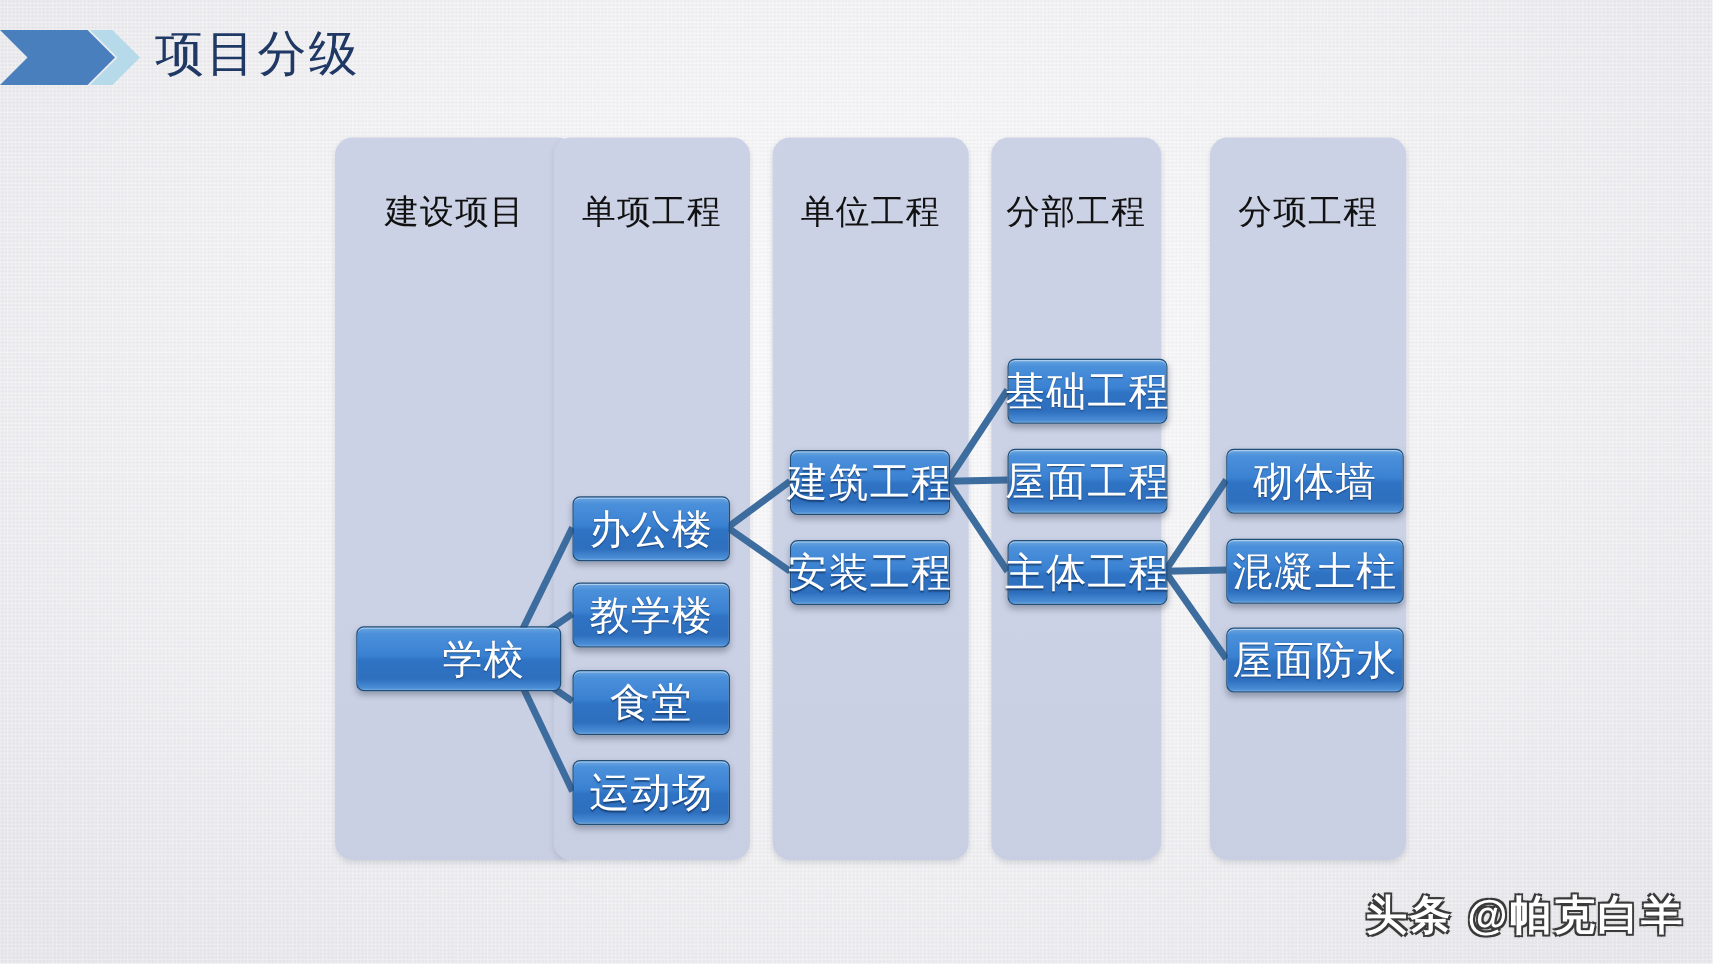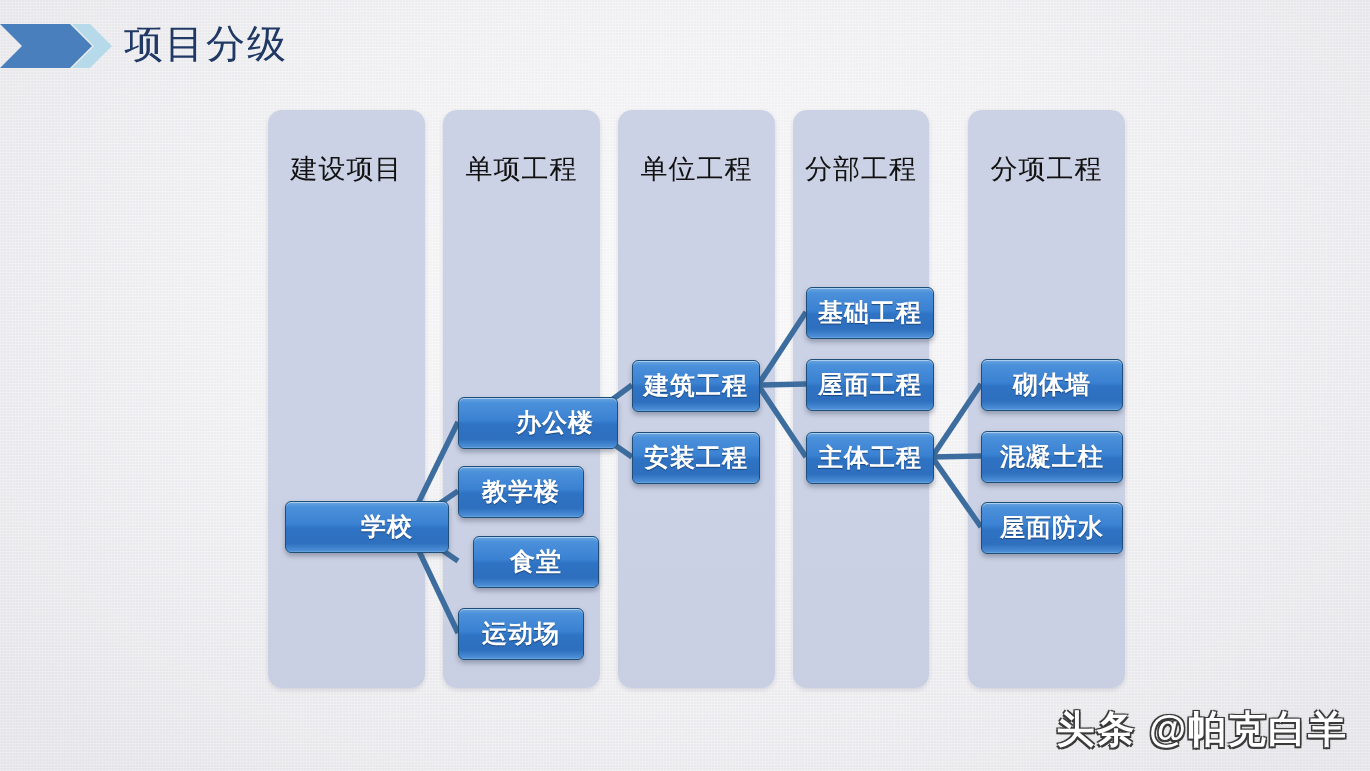--- a/index.html
+++ b/index.html
@@ -89,35 +89,34 @@
         #4b8ed6 97%,
         #6fa9e2 100%);
     box-shadow: 0 3px 5px rgba(60,70,90,.40), inset 0 1px 0 rgba(255,255,255,.45);
     display: flex;
     align-items: center;
     justify-content: center;
     z-index: 3;
   }
   .node-label {
     font-family: "Liberation Serif", serif;
-    font-size: 25px;
+    font-size: 32px;
     line-height: 26px;
     color: #ffffff;
     white-space: nowrap;
     text-shadow: 0 1px 1px rgba(15,45,85,.65);
     letter-spacing: 1px;
-    font-weight: bold;
   }
 
   
   .watermark {
     position: absolute;
     right: 22px;
     bottom: 16px;
-    font-size: 38px;
+    font-size: 33px;
     font-weight: bold;
     color: #ffffff;
     letter-spacing: 2px;
     text-shadow:
       -1.5px -1.5px 0 #3a3a3a,
        1.5px -1.5px 0 #3a3a3a,
       -1.5px  1.5px 0 #3a3a3a,
        1.5px  1.5px 0 #3a3a3a,
        0 0 3px rgba(40,40,40,.6);
     white-space: nowrap;
@@ -144,47 +143,47 @@
       <line x1="582" y1="422" x2="632" y2="385" stroke="#3d6d9e" stroke-width="5.5" stroke-linecap="butt"></line>
       <line x1="582" y1="422" x2="632" y2="457" stroke="#3d6d9e" stroke-width="5.5" stroke-linecap="butt"></line>
       <line x1="758" y1="385" x2="806" y2="312" stroke="#3d6d9e" stroke-width="5.5" stroke-linecap="butt"></line>
       <line x1="758" y1="385" x2="806" y2="384" stroke="#3d6d9e" stroke-width="5.5" stroke-linecap="butt"></line>
       <line x1="758" y1="385" x2="806" y2="457" stroke="#3d6d9e" stroke-width="5.5" stroke-linecap="butt"></line>
       <line x1="932" y1="457" x2="981" y2="384" stroke="#3d6d9e" stroke-width="5.5" stroke-linecap="butt"></line>
       <line x1="932" y1="457" x2="981" y2="456" stroke="#3d6d9e" stroke-width="5.5" stroke-linecap="butt"></line>
       <line x1="932" y1="457" x2="981" y2="527" stroke="#3d6d9e" stroke-width="5.5" stroke-linecap="butt"></line>
     </svg>
   <div id="panel-layer">
-      <div class="panel" style="left: 268px; top: 110px; width: 157px; height: 578px;">
+      <div class="panel" style="left: 268px; top: 110px; width: 157px; height: 578px; padding-left: 35px;">
         <div class="panel-label">建设项目</div>
       </div>
       <div class="panel" style="left: 443px; top: 110px; width: 157px; height: 578px;">
         <div class="panel-label">单项工程</div>
       </div>
       <div class="panel" style="left: 618px; top: 110px; width: 157px; height: 578px;">
         <div class="panel-label">单位工程</div>
       </div>
       <div class="panel" style="left: 793px; top: 110px; width: 136px; height: 578px;">
         <div class="panel-label">分部工程</div>
       </div>
       <div class="panel" style="left: 968px; top: 110px; width: 157px; height: 578px;">
         <div class="panel-label">分项工程</div>
       </div>
     </div>
   <div id="node-layer">
       <div class="node" style="left: 285px; top: 501px; width: 122px; height: 50px; padding-left: 40px;">
         <span class="node-label">学校</span>
       </div>
-      <div class="node" style="left: 458px; top: 397px; width: 124px; height: 50px; padding-left: 34px;">
+      <div class="node" style="left: 458px; top: 397px; width: 124px; height: 50px;">
         <span class="node-label">办公楼</span>
       </div>
       <div class="node" style="left: 458px; top: 466px; width: 124px; height: 50px;">
         <span class="node-label">教学楼</span>
       </div>
-      <div class="node" style="left: 458px; top: 536px; width: 124px; height: 50px; margin-left: 15px;">
+      <div class="node" style="left: 458px; top: 536px; width: 124px; height: 50px;">
         <span class="node-label">食堂</span>
       </div>
       <div class="node" style="left: 458px; top: 608px; width: 124px; height: 50px;">
         <span class="node-label">运动场</span>
       </div>
       <div class="node" style="left: 632px; top: 360px; width: 126px; height: 50px;">
         <span class="node-label">建筑工程</span>
       </div>
       <div class="node" style="left: 632px; top: 432px; width: 126px; height: 50px;">
         <span class="node-label">安装工程</span>

